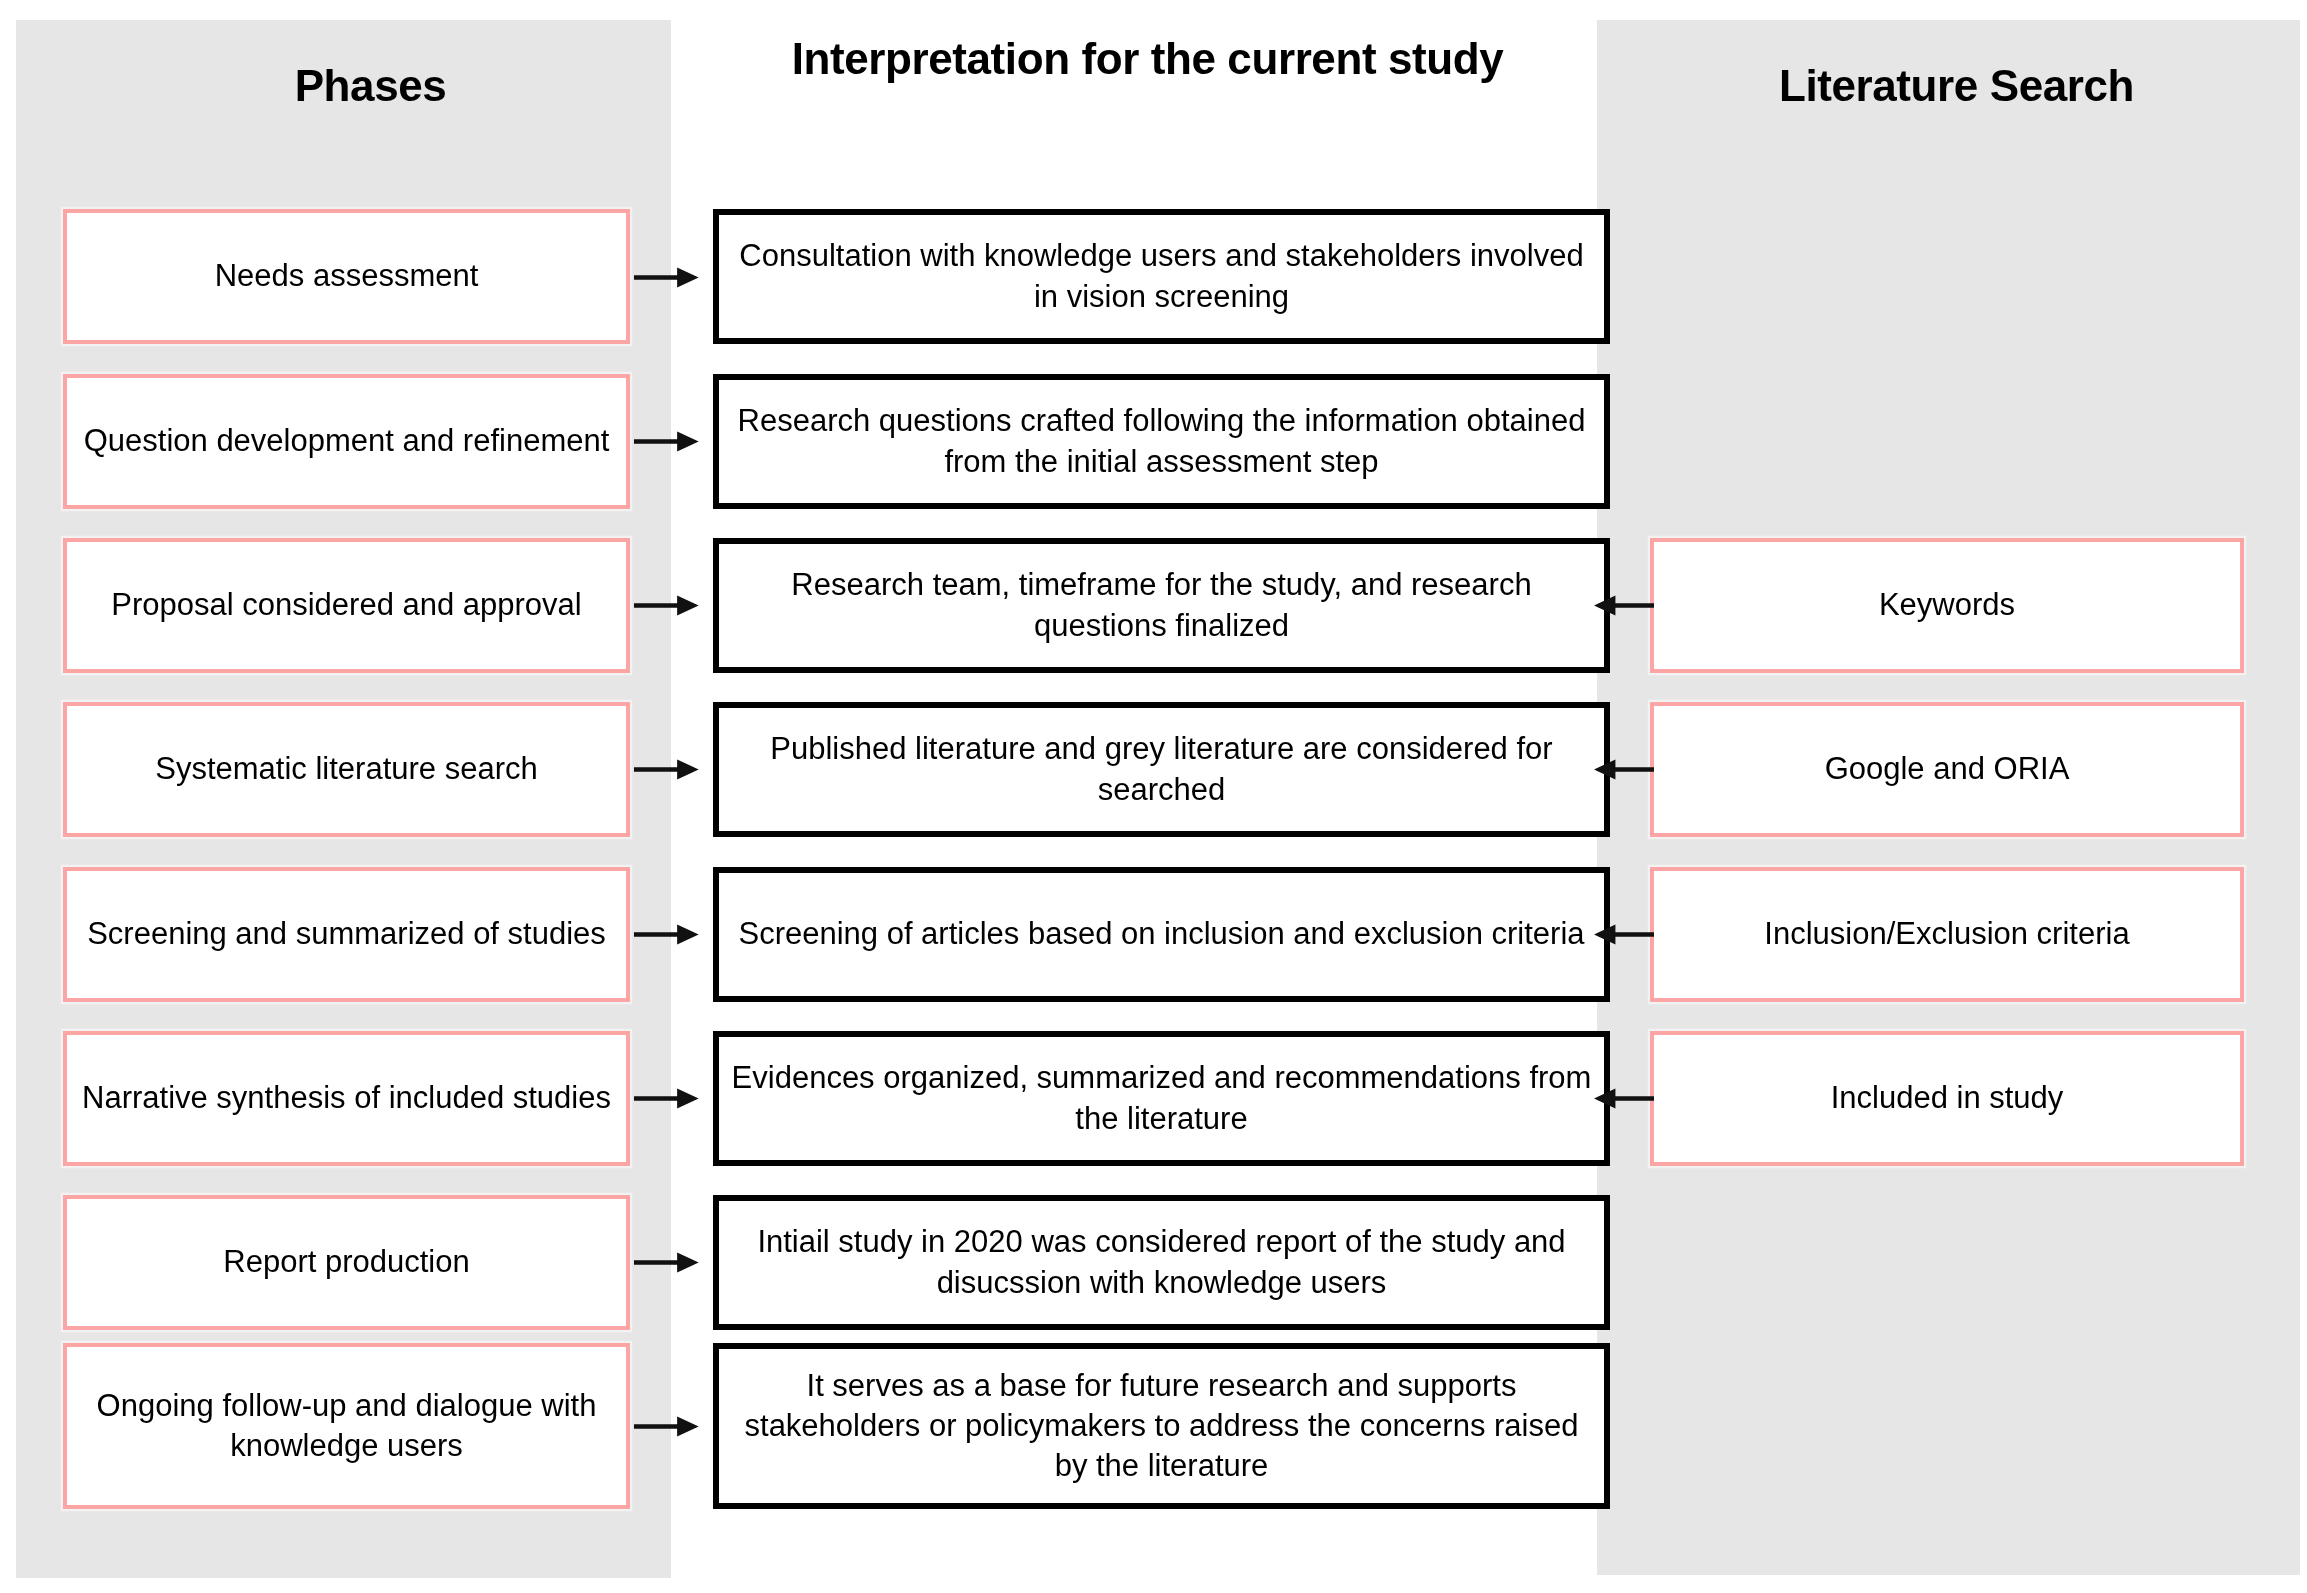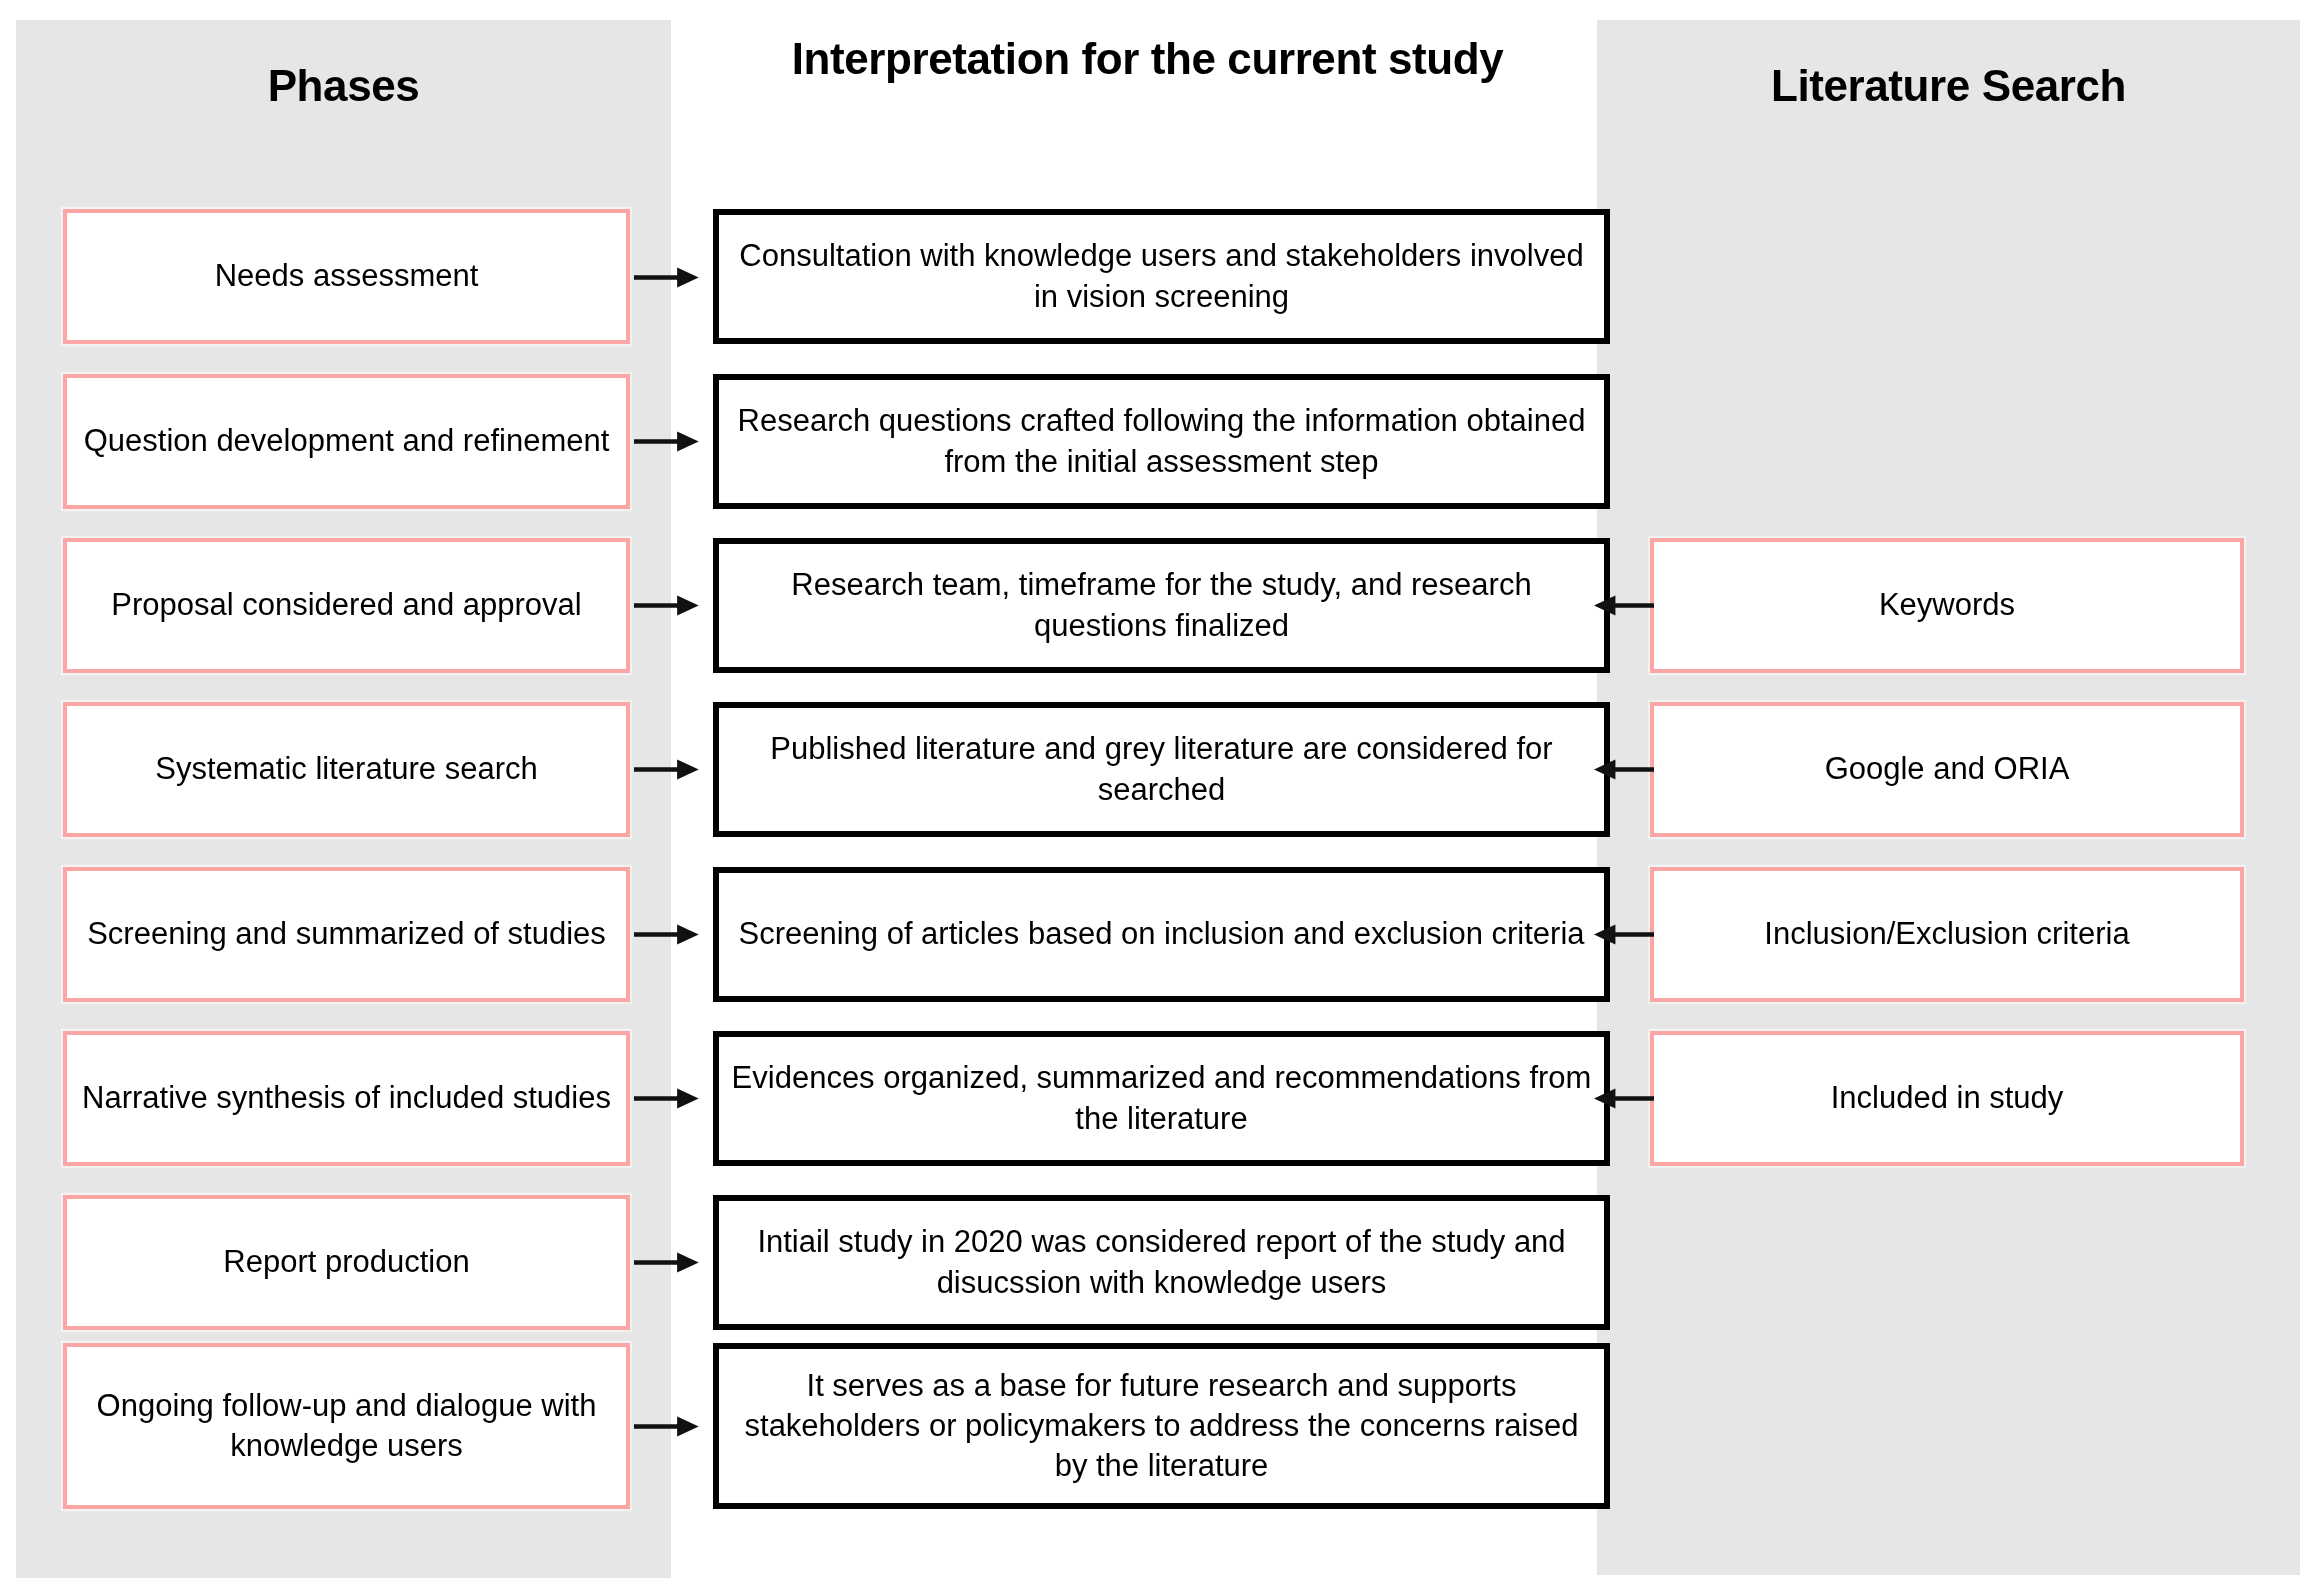--- a/index.html
+++ b/index.html
@@ -23,28 +23,30 @@
     position:absolute;
     font-weight:bold;
     color:#000000;
     text-align:center;
     line-height:1.12;
     letter-spacing:-0.4px;
   }
   #title-phases {
     left:16px; top:61px; width:655px;
     font-size:44px;
+    padding-left:27px;
   }
   #title-interpretation {
     left:699px; top:34px; width:897px;
     font-size:44px;
   }
   #title-literature {
     left:1597px; top:61px; width:703px;
     font-size:44px;
+    padding-left:8px;
   }
 
   
   .box {
     position:absolute;
     background:#ffffff;
     box-sizing:border-box;
     display:flex;
     align-items:center;
     justify-content:center;

